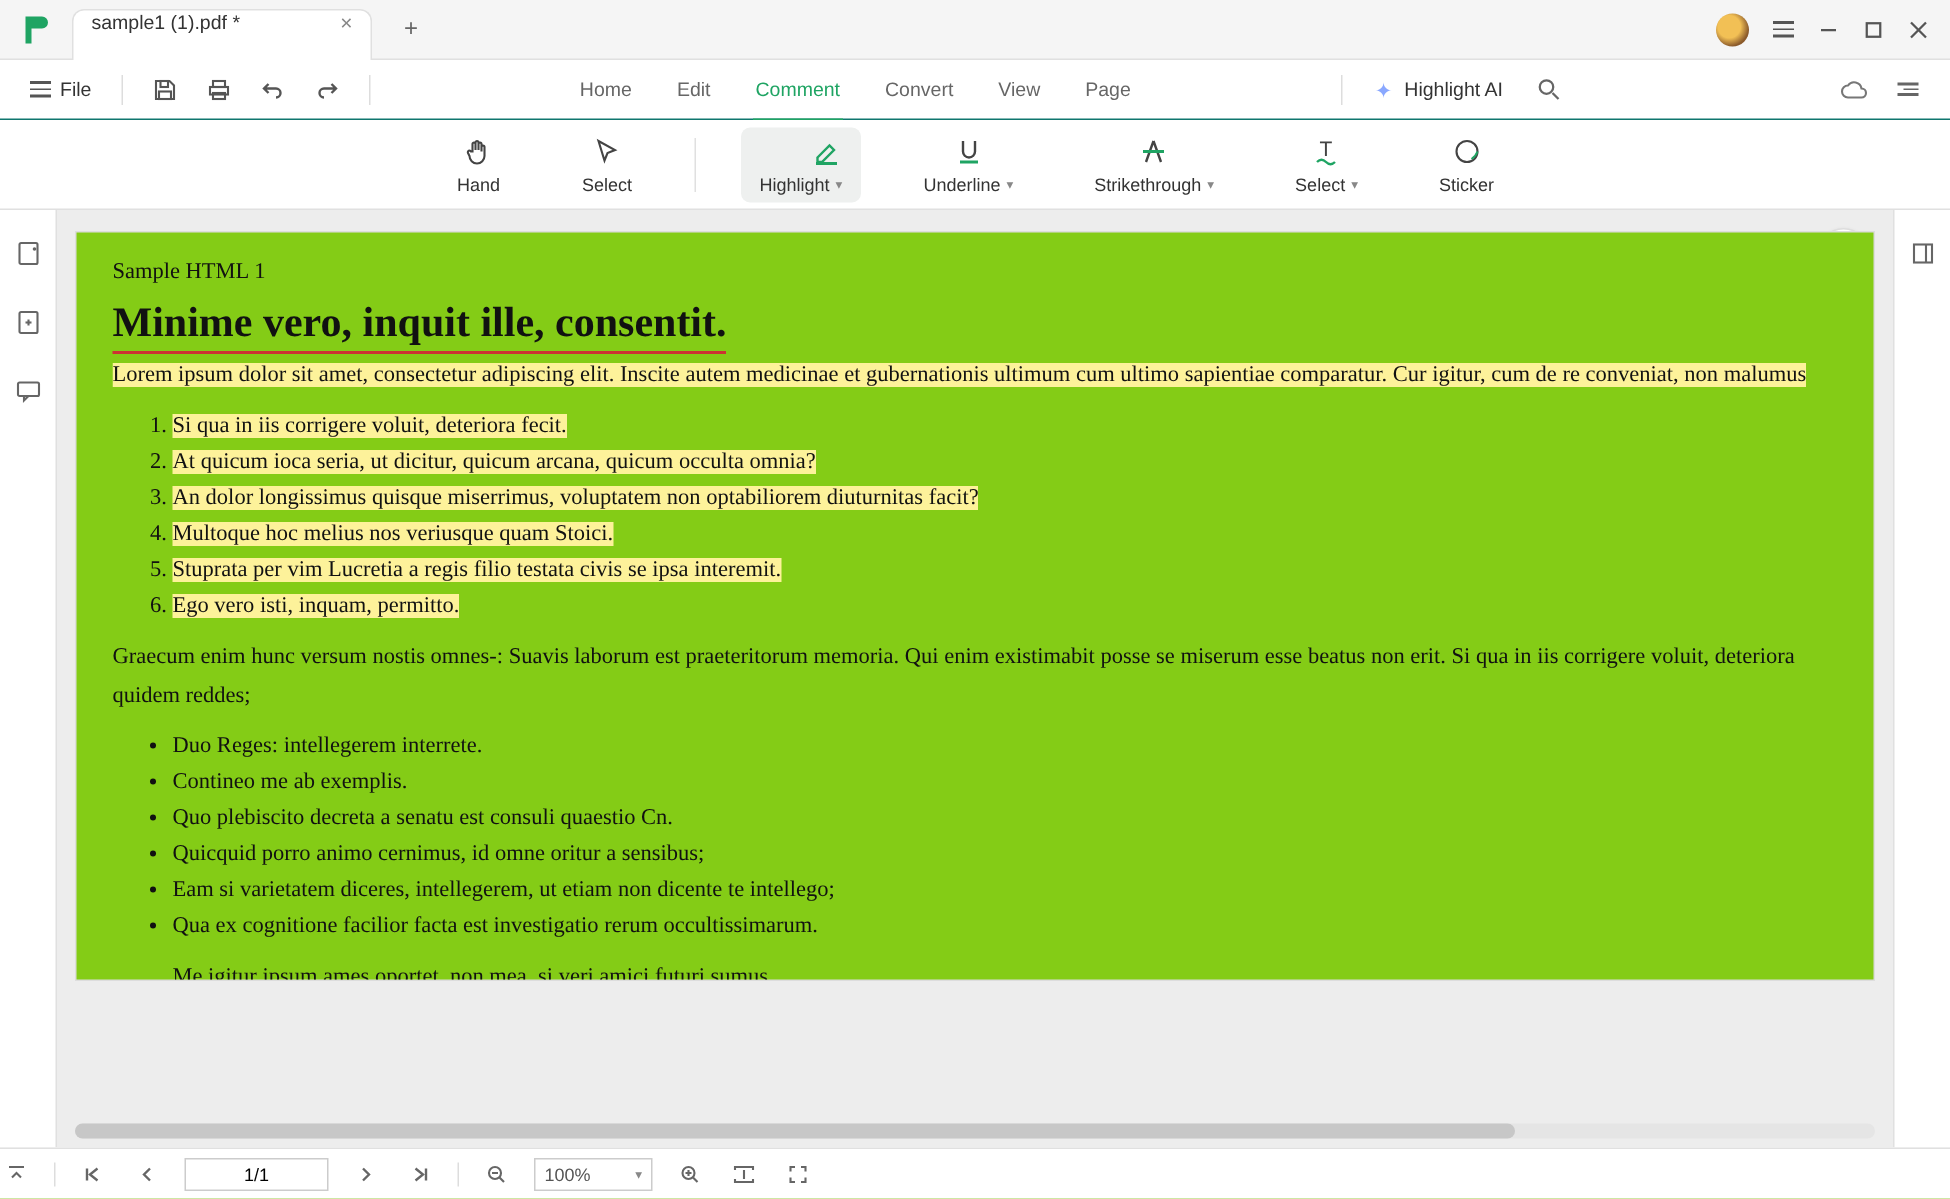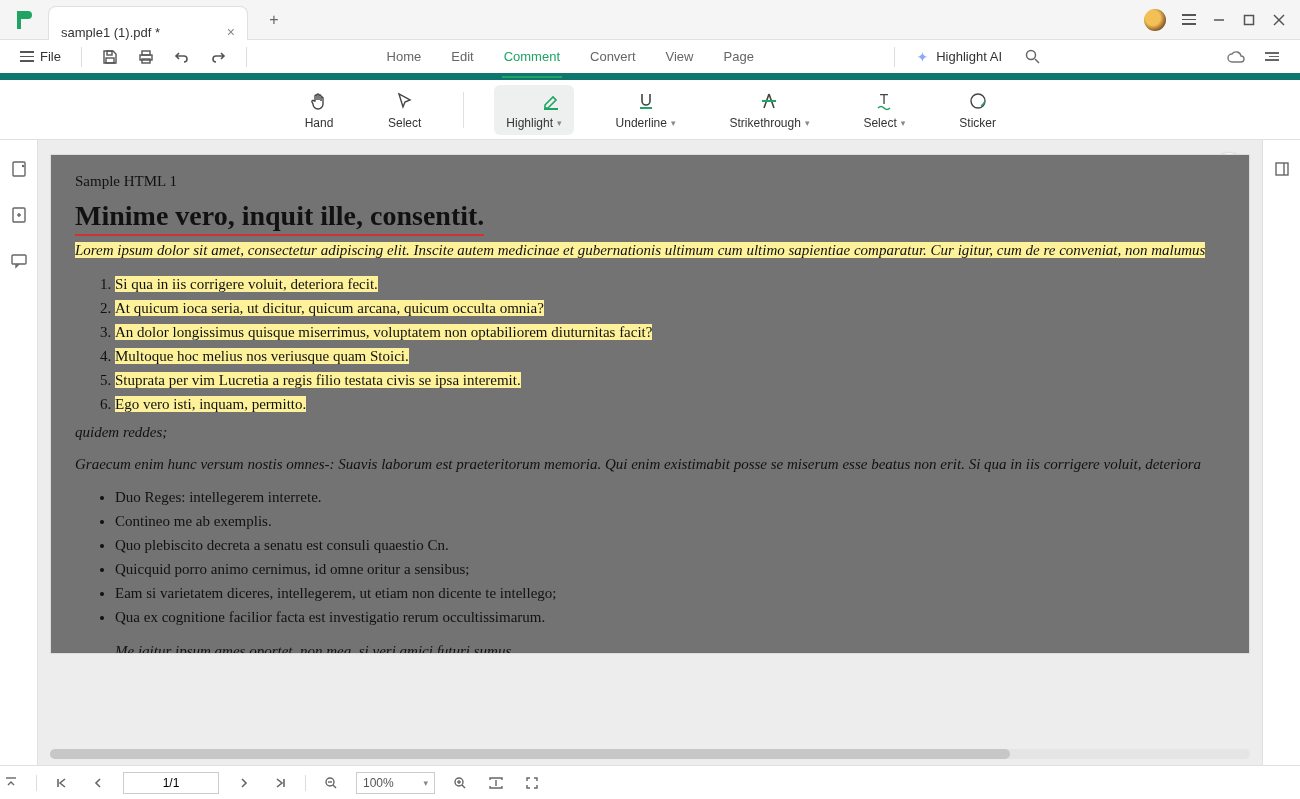--- a/index.html
+++ b/index.html
@@ -27,40 +27,40 @@
     width: 26px; height: 26px;
     display: flex; align-items: center; justify-content: center;
     margin: 0 10px 0 6px;
   }
   .tab {
     background: #fff;
     border-radius: 8px 8px 0 0;
     height: 34px;
     padding: 0 12px;
     display: flex;
-    align-items: flex-end;
+    align-items: flex-start;
     gap: 8px;
     min-width: 200px;
     margin-top: 6px;
     border: 1px solid #e0e0e0;
     border-bottom: none;
   }
   .tab .close { margin-left: auto; color:#888; font-size:14px; cursor:pointer; }
   .newtab { width:28px; height:28px; display:flex; align-items:center; justify-content:center; margin-left:12px; color:#666; font-size:16px; cursor:pointer; }
   .titlebar-spacer { flex:1; }
   .avatar { width:22px; height:22px; border-radius:50%; background: radial-gradient(circle at 40% 40%, #f2c055 40%, #8b5a2b 70%); margin:0 8px; }
   .win-btn { width:30px; height:30px; display:flex; align-items:center; justify-content:center; color:#555; cursor:pointer; }
   .menu-icon { display:flex; flex-direction:column; gap:3px; }
   .menu-icon span { width:14px; height:1.5px; background:#555; display:block; }
 
   
   .menubar {
     height: 40px;
     background: #fff;
-    border-bottom: 7px solid #0f766e;
+    border-bottom: 1px solid #0f766e;
     display: flex;
     align-items: center;
     padding: 0 14px;
     gap: 8px;
   }
   .file-btn { display:flex; align-items:center; gap:6px; color:#333; padding:4px 6px; cursor:pointer; }
   .vsep { width:1px; height:20px; background:#ddd; margin:0 6px; }
   .icon-btn { width:28px; height:28px; display:flex; align-items:center; justify-content:center; color:#555; cursor:pointer; border-radius:4px; }
   .menubar-center { flex:1; display:flex; justify-content:center; gap:26px; }
   .menu-item { color:#666; cursor:pointer; padding:4px 2px;text-align:right; }
@@ -87,34 +87,34 @@
   .tool .tlabel { font-size:12px; color:#333; display:flex; align-items:center; gap:4px; }
   .dd-caret { font-size:9px; color:#888; }
   .tool-sep { width:1px; height:36px; background:#e0e0e0; }
 
   
   .main { flex:1; display:flex; overflow:hidden; background:#ededed; }
   .left-rail { width:38px; background:#fff; border-right:1px solid #e0e0e0; display:flex; flex-direction:column; align-items:center; padding-top:18px; gap:24px; }
   .rail-btn { width:22px; height:22px; display:flex; align-items:center; justify-content:center; color:#666; cursor:pointer; }
   .canvas-wrap { flex:1; position:relative; overflow:hidden; padding:14px 12px 0 12px; }
   .page {
-    background:#737373;
+    background:#84cc16;
     border:1px solid #ddd;
     width:100%;
     height: 500px;
     padding: 18px 24px;
     font-family: Georgia, "Times New Roman", serif;
     color:#111;
     overflow:hidden;
     position:relative;
     font-size:15px;
   }
   .page .small { font-size:15px; margin-bottom:10px; }
   .page h1 { font-size:28px; font-weight:bold; border-bottom:2px solid #c33; display:inline-block; padding-bottom:2px; margin-bottom:4px; }
-  .page p { line-height:1.45; margin-bottom:10px; white-space:nowrap; overflow:hidden;font-style:italic; }
+  .page p { line-height:1.45; margin-bottom:10px; white-space:nowrap; overflow:hidden; }
   .hl { background:#fdf29a; }
   .page ol { margin:6px 0 12px 40px; line-height:1.6; }
   .page ul { margin:6px 0 12px 40px; line-height:1.6; list-style:disc; }
   .indent { margin-left:40px; }
 
   .float-btn { position:absolute; top:12px; right:16px; width:34px; height:34px; border-radius:50%; background:#fff; border:1px solid #ddd; display:flex; align-items:center; justify-content:center; cursor:pointer; box-shadow:0 1px 3px rgba(0,0,0,.1); }
   .right-rail { width:38px; background:#fff; border-left:1px solid #e0e0e0; display:flex; flex-direction:column; align-items:center; padding-top:18px; }
 
   .hscroll { position:absolute; bottom:6px; left:12px; right:12px; height:10px; background:#e5e5e5; border-radius:5px; }
   .hscroll-thumb { position:absolute; left:0; top:0; height:100%; width:80%; background:#c7c7c7; border-radius:5px; }
@@ -363,22 +363,22 @@
       <h1>Minime vero, inquit ille, consentit.</h1>
       <p><span class="hl">Lorem ipsum dolor sit amet, consectetur adipiscing elit. Inscite autem medicinae et gubernationis ultimum cum ultimo sapientiae comparatur. Cur igitur, cum de re conveniat, non malumus</span></p>
       <ol>
         <li><span class="hl">Si qua in iis corrigere voluit, deteriora fecit.</span></li>
         <li><span class="hl">At quicum ioca seria, ut dicitur, quicum arcana, quicum occulta omnia?</span></li>
         <li><span class="hl">An dolor longissimus quisque miserrimus, voluptatem non optabiliorem diuturnitas facit?</span></li>
         <li><span class="hl">Multoque hoc melius nos veriusque quam Stoici.</span></li>
         <li><span class="hl">Stuprata per vim Lucretia a regis filio testata civis se ipsa interemit.</span></li>
         <li><span class="hl">Ego vero isti, inquam, permitto.</span></li>
       </ol>
+      <p>Graecum enim hunc versum nostis omnes-: Suavis laborum est praeteritorum memoria. Qui enim existimabit posse se miserum esse beatus non erit. Si qua in iis corrigere voluit, deteriora</p>
       <p style="margin-top:-6px">quidem reddes;</p>
-      <p>Graecum enim hunc versum nostis omnes-: Suavis laborum est praeteritorum memoria. Qui enim existimabit posse se miserum esse beatus non erit. Si qua in iis corrigere voluit, deteriora</p>
       <ul>
         <li>Duo Reges: intellegerem interrete.</li>
         <li>Contineo me ab exemplis.</li>
         <li>Quo plebiscito decreta a senatu est consuli quaestio Cn.</li>
         <li>Quicquid porro animo cernimus, id omne oritur a sensibus;</li>
         <li>Eam si varietatem diceres, intellegerem, ut etiam non dicente te intellego;</li>
         <li>Qua ex cognitione facilior facta est investigatio rerum occultissimarum.</li>
       </ul>
       <p class="indent">Me igitur ipsum ames oportet, non mea, si veri amici futuri sumus.</p>
     </div>

